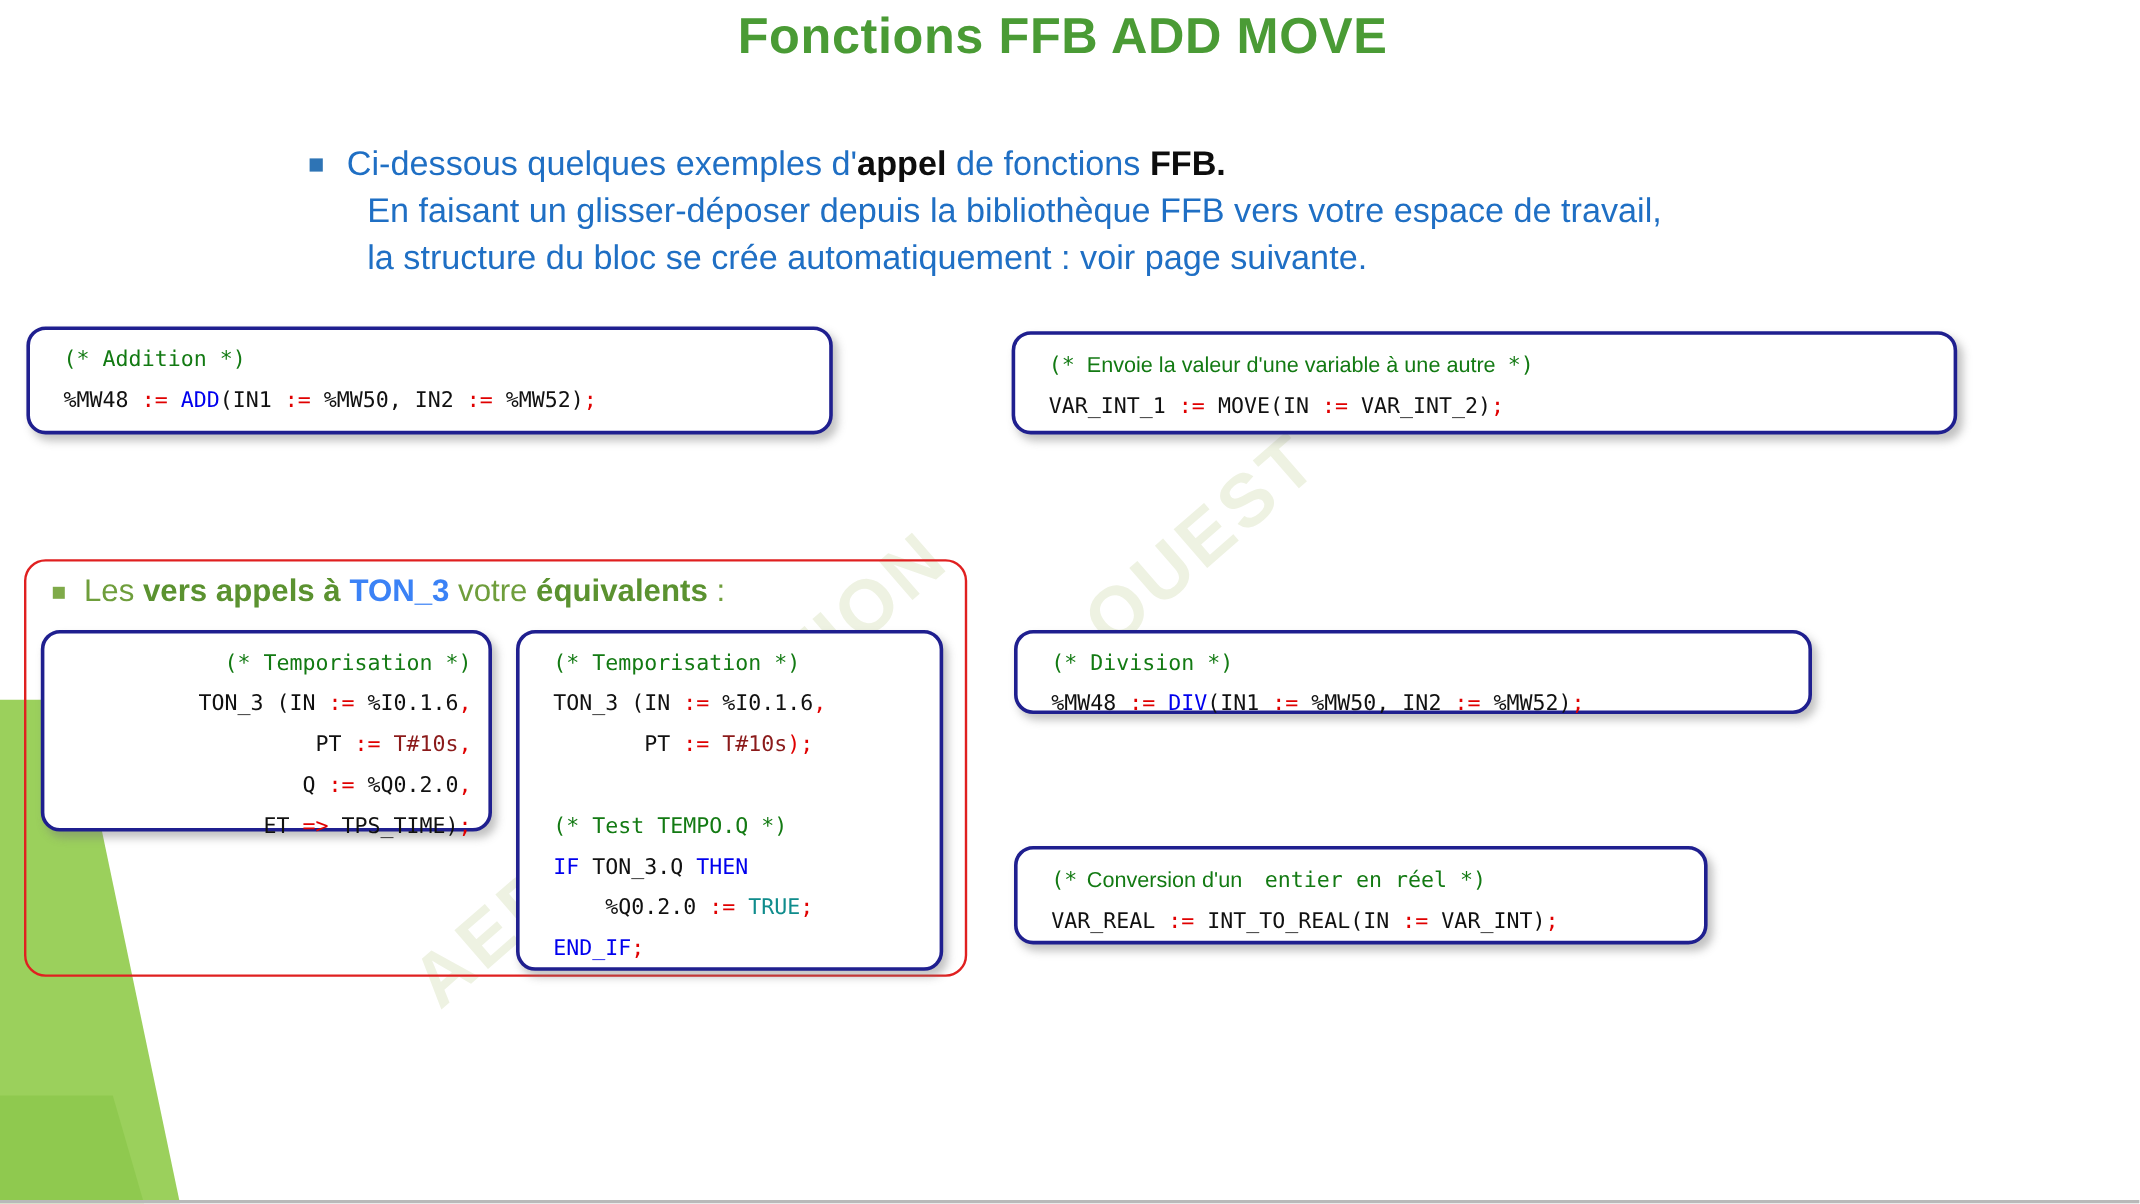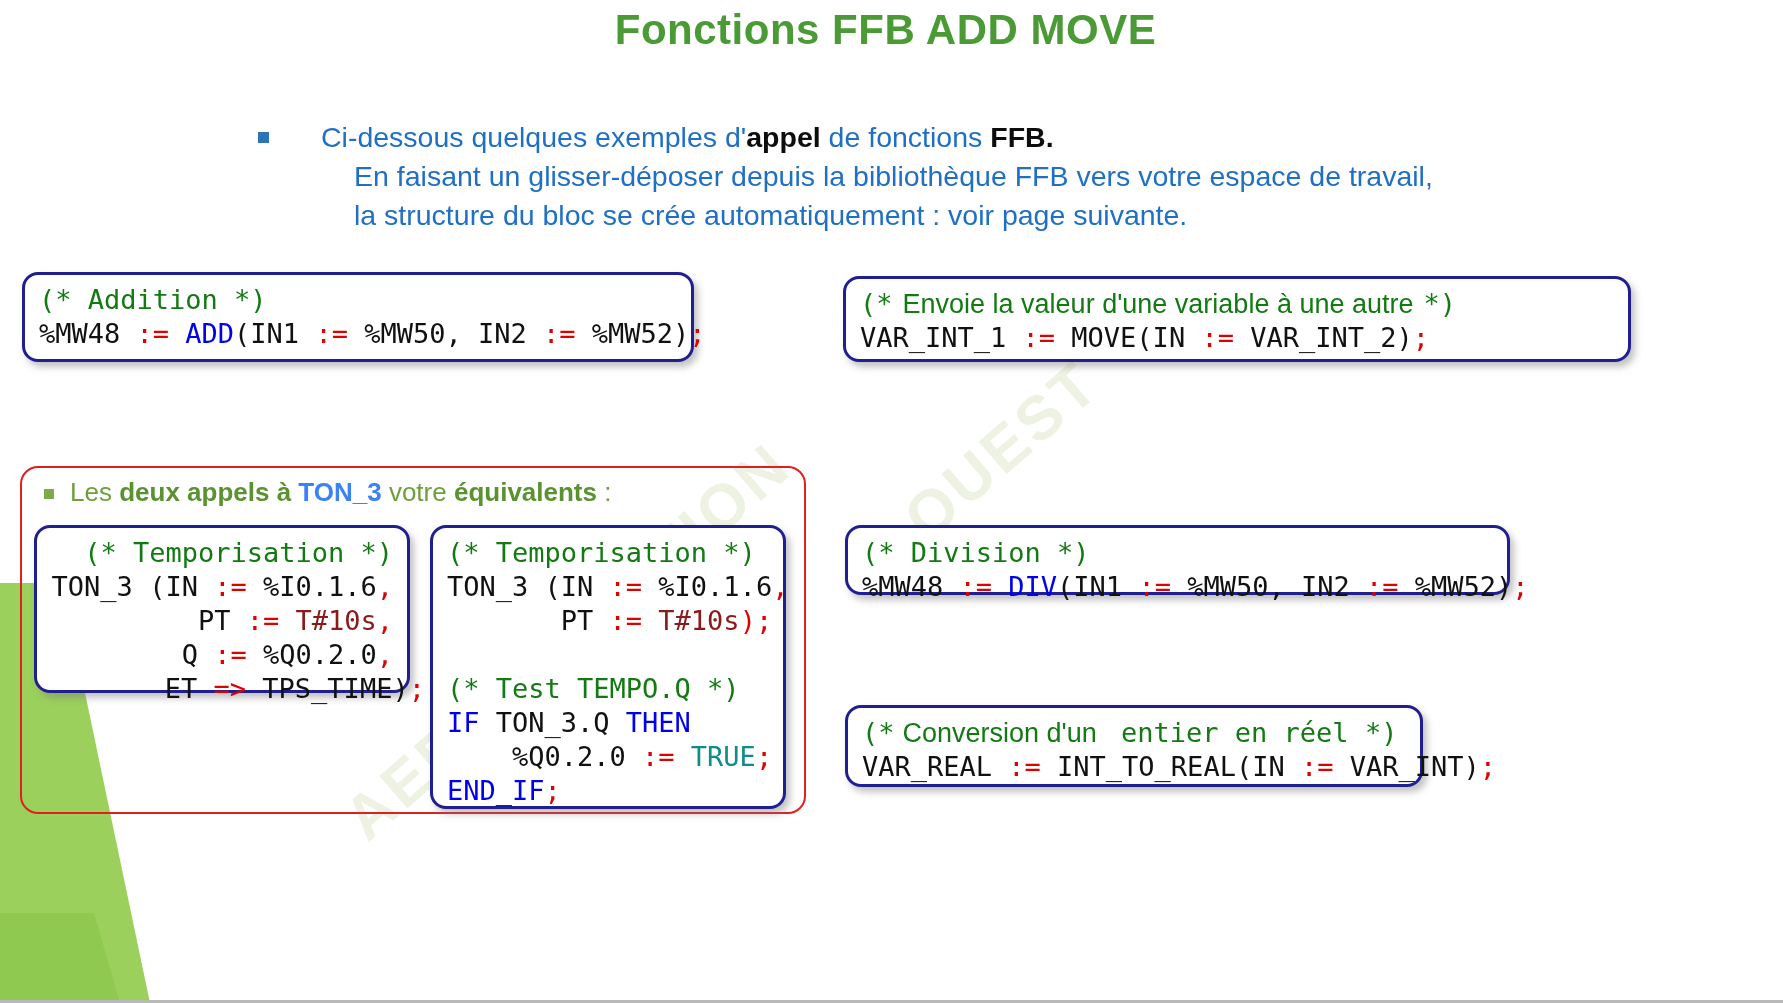--- a/index.html
+++ b/index.html
@@ -32,41 +32,41 @@
 
   
   .title{
     position:absolute;left:0;top:6px;width:1771px;text-align:center;
     font-size:42px;font-weight:700;color:#4a9b35;
     letter-spacing:.5px;
   }
 
   
   .bullet-block{position:absolute;left:258px;top:118px;width:1200px;}
-  .bullet-row{display:flex;align-items:flex-start;gap:32px;}
+  .bullet-row{display:flex;align-items:flex-start;}
   .bullet-sq{
     width:11px;height:11px;background:#2e74b5;margin-top:14px;margin-right:20px;flex:none;
   }
   .bullet-lines{font-size:28.5px;line-height:39px;color:#1f6fc4;}
   .bullet-lines .blk{color:#0d0d0d;font-weight:600;}
-  .l2,.l3{margin-left:33px;}
+  .l2,.l3{margin-left:17px;}
 
   
   .codebox{
     position:absolute;
     border:3px solid #1f1f8f;
     border-radius:16px;
     background:#ffffff;
     box-shadow:4px 5px 7px rgba(120,120,120,.45);
     box-sizing:border-box;
   }
   .codebox .inner{
-    padding:8px 14px 10px 14px;
+    padding:8px 14px 10px 28px;
     font-family:"DejaVu Sans Mono","Liberation Mono",monospace;
-    font-size:27px;
+    font-size:18px;
     line-height:34px;
     white-space:pre;
     color:#111111;
   }
   .cm{color:#137a13;}                 
   .op{color:#e00000;}                 
   .fn{color:#0000ee;}                 
   .kw{color:#0000ee;}                 
   .lit{color:#8b1a1a;}                
   .bool{color:#0f8c8c;}               
@@ -132,21 +132,21 @@
   </div>
 
   <div class="codebox" id="box-move">
     <div class="inner"><span class="cm">(*</span><span class="cm prop" style="padding:0 10px;">Envoie la valeur d'une variable à une autre</span><span class="cm">*)</span>
 <span>VAR_INT_1</span><span class="op"> := </span><span>MOVE(IN</span><span class="op"> := </span><span>VAR_INT_2)</span><span class="op">;</span></div>
   </div>
 
   <div class="redframe"></div>
   <div class="group-head">
     <div class="sq"></div>
-    <div class="txt"><span>Les </span><b>deux appels à </b><span class="dark">TON_3</span><span> votre </span><b>équivalents</b><span> :</span></div>
+    <div class="txt"><span>Les </span><b>vers appels à </b><span class="dark">TON_3</span><span> votre </span><b>équivalents</b><span> :</span></div>
   </div>
 
   <div class="codebox" id="box-tempo1">
     <div class="inner"><span class="cm">(* Temporisation *)</span>
 <span>TON_3 (IN</span><span class="op"> := </span><span>%I0.1.6</span><span class="op">,</span>
 <span>       PT</span><span class="op"> := </span><span class="lit">T#10s</span><span class="op">,</span>
 <span>       Q</span><span class="op"> := </span><span>%Q0.2.0</span><span class="op">,</span>
 <span>       ET</span><span class="op"> =&gt; </span><span>TPS_TIME)</span><span class="op">;</span></div>
   </div>
 

